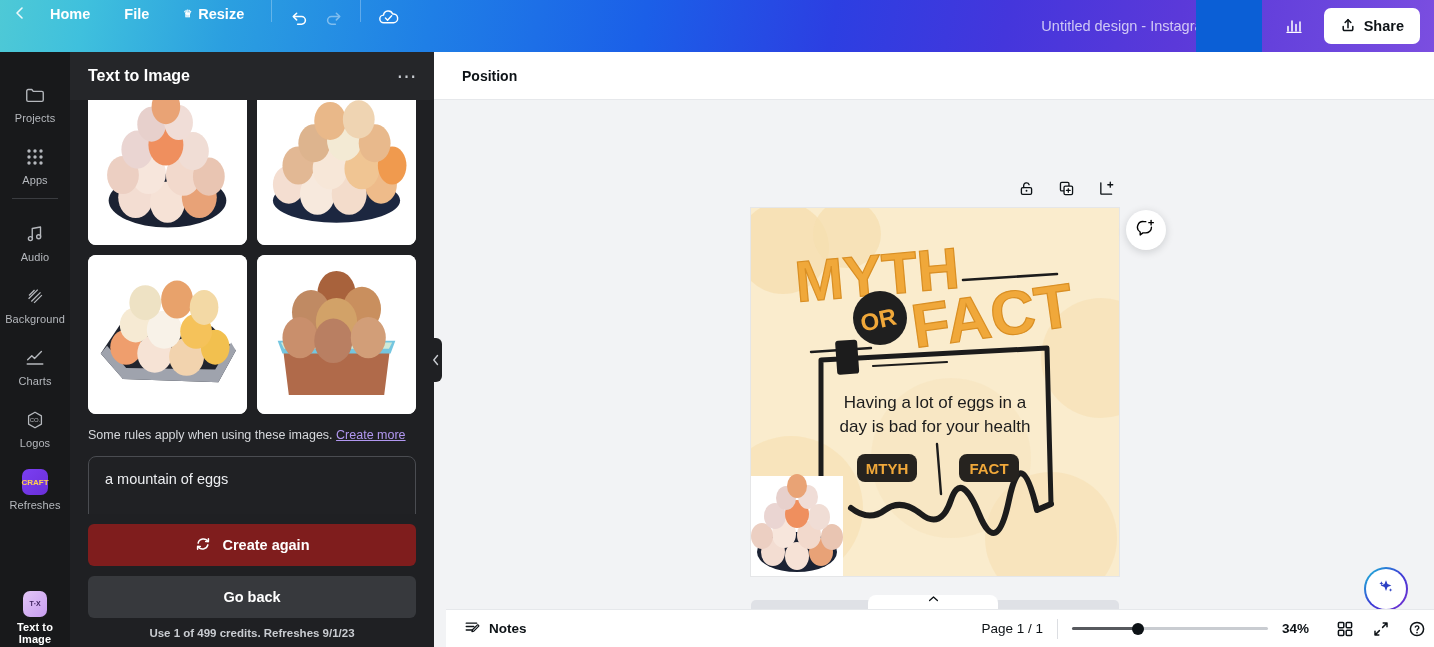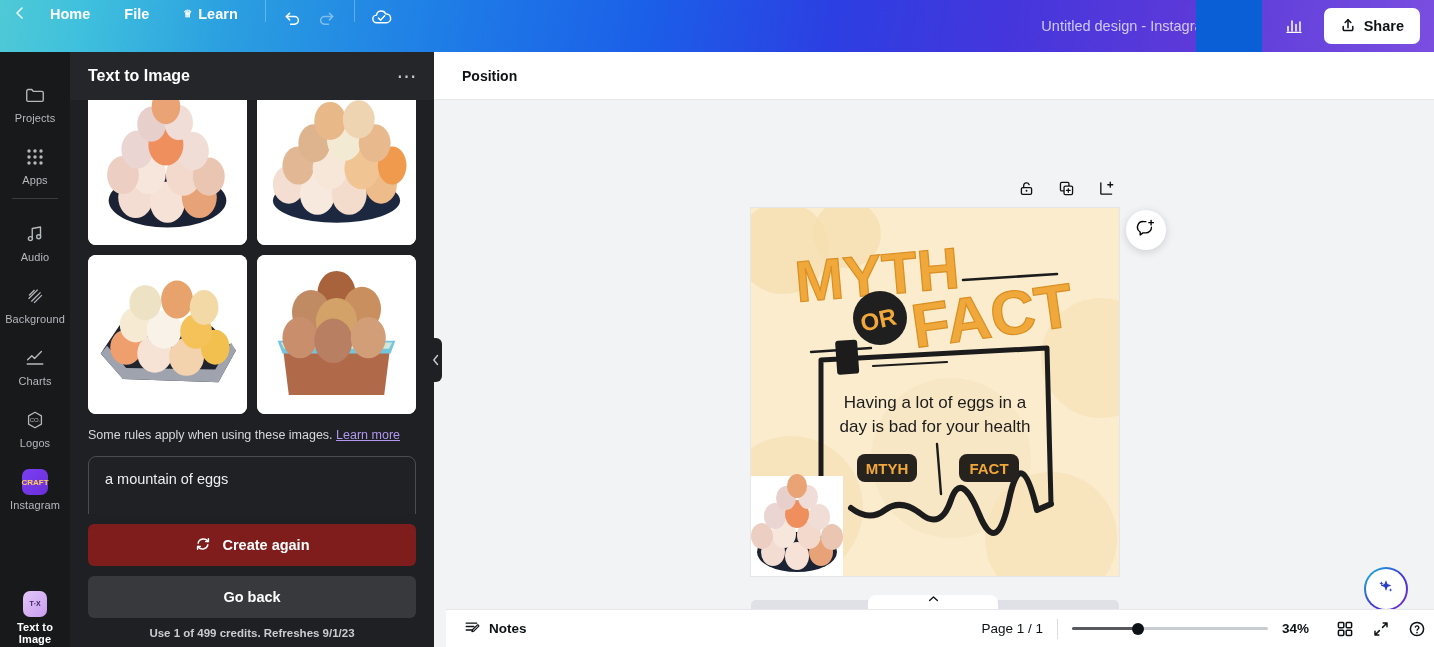--- a/index.html
+++ b/index.html
@@ -213,21 +213,21 @@
           </svg>
       </div>
       <div class="tb-item">
         <span>Home</span>
       </div>
       <div class="tb-item">
         <span>File</span>
       </div>
       <div class="tb-item">
         <span class="crown">♕</span>
-        <span>Learn</span>
+        <span>Resize</span>
       </div>
       <div class="tb-sep"></div>
       <div class="tb-icon-btn">
         <svg width="19" height="19" viewBox="0 0 20 20" fill="none">
             <path d="M4 9h8.2a4 4 0 010 8H8" stroke="currentColor" stroke-width="1.6" stroke-linecap="round" stroke-linejoin="round"></path>
             <path d="M7 5.5L3.4 9 7 12.5" stroke="currentColor" stroke-width="1.6" stroke-linecap="round" stroke-linejoin="round"></path>
           </svg>
       </div>
       <div class="tb-icon-btn dim">
         <svg width="19" height="19" viewBox="0 0 20 20" fill="none">
@@ -332,21 +332,21 @@
             <text x="12" y="14.5" font-size="6.5" text-anchor="middle" fill="currentColor" font-family="sans-serif">CO.</text>
           </svg>
       </span>
       <span class="r-lbl">Logos</span>
     </div>
 
     <div class="rail-item">
       <span class="r-ico">
         <span class="appicon tc">CRAFT</span>
       </span>
-      <span class="r-lbl">Instagram</span>
+      <span class="r-lbl">Refreshes</span>
     </div>
 
     <div class="rail-item active rail-bottom">
       <span class="r-ico">
         <span class="appicon t2i">T⋅X</span>
       </span>
       <span class="r-lbl">Text to Image</span>
     </div>
   </div>
 
@@ -429,21 +429,21 @@
             <path d="M15 55 L85 55 L83 59 L17 59 Z" fill="#cfe9d6"></path>
             <ellipse cx="27" cy="52" rx="11" ry="13" fill="#c98f6c"></ellipse>
             <ellipse cx="48" cy="54" rx="12" ry="14" fill="#b97f62"></ellipse>
             <ellipse cx="70" cy="52" rx="11" ry="13" fill="#d29e78"></ellipse>
           </svg>
         </div>
       </div>
 
       <div class="rules">
         <span>Some rules apply when using these images.</span>
-        <a>Learn more</a>
+        <a>Create more</a>
       </div>
 
       <textarea class="prompt-box" placeholder="Describe the image you want to create" style="">a mountain of eggs</textarea>
     </div>
 
     <div class="panel-foot">
       <button class="btn-create">
         <span>
           <svg width="18" height="18" viewBox="0 0 20 20" fill="none">
               <path d="M15.6 7.4A6 6 0 004.6 9" stroke="currentColor" stroke-width="1.7" stroke-linecap="round"></path>

